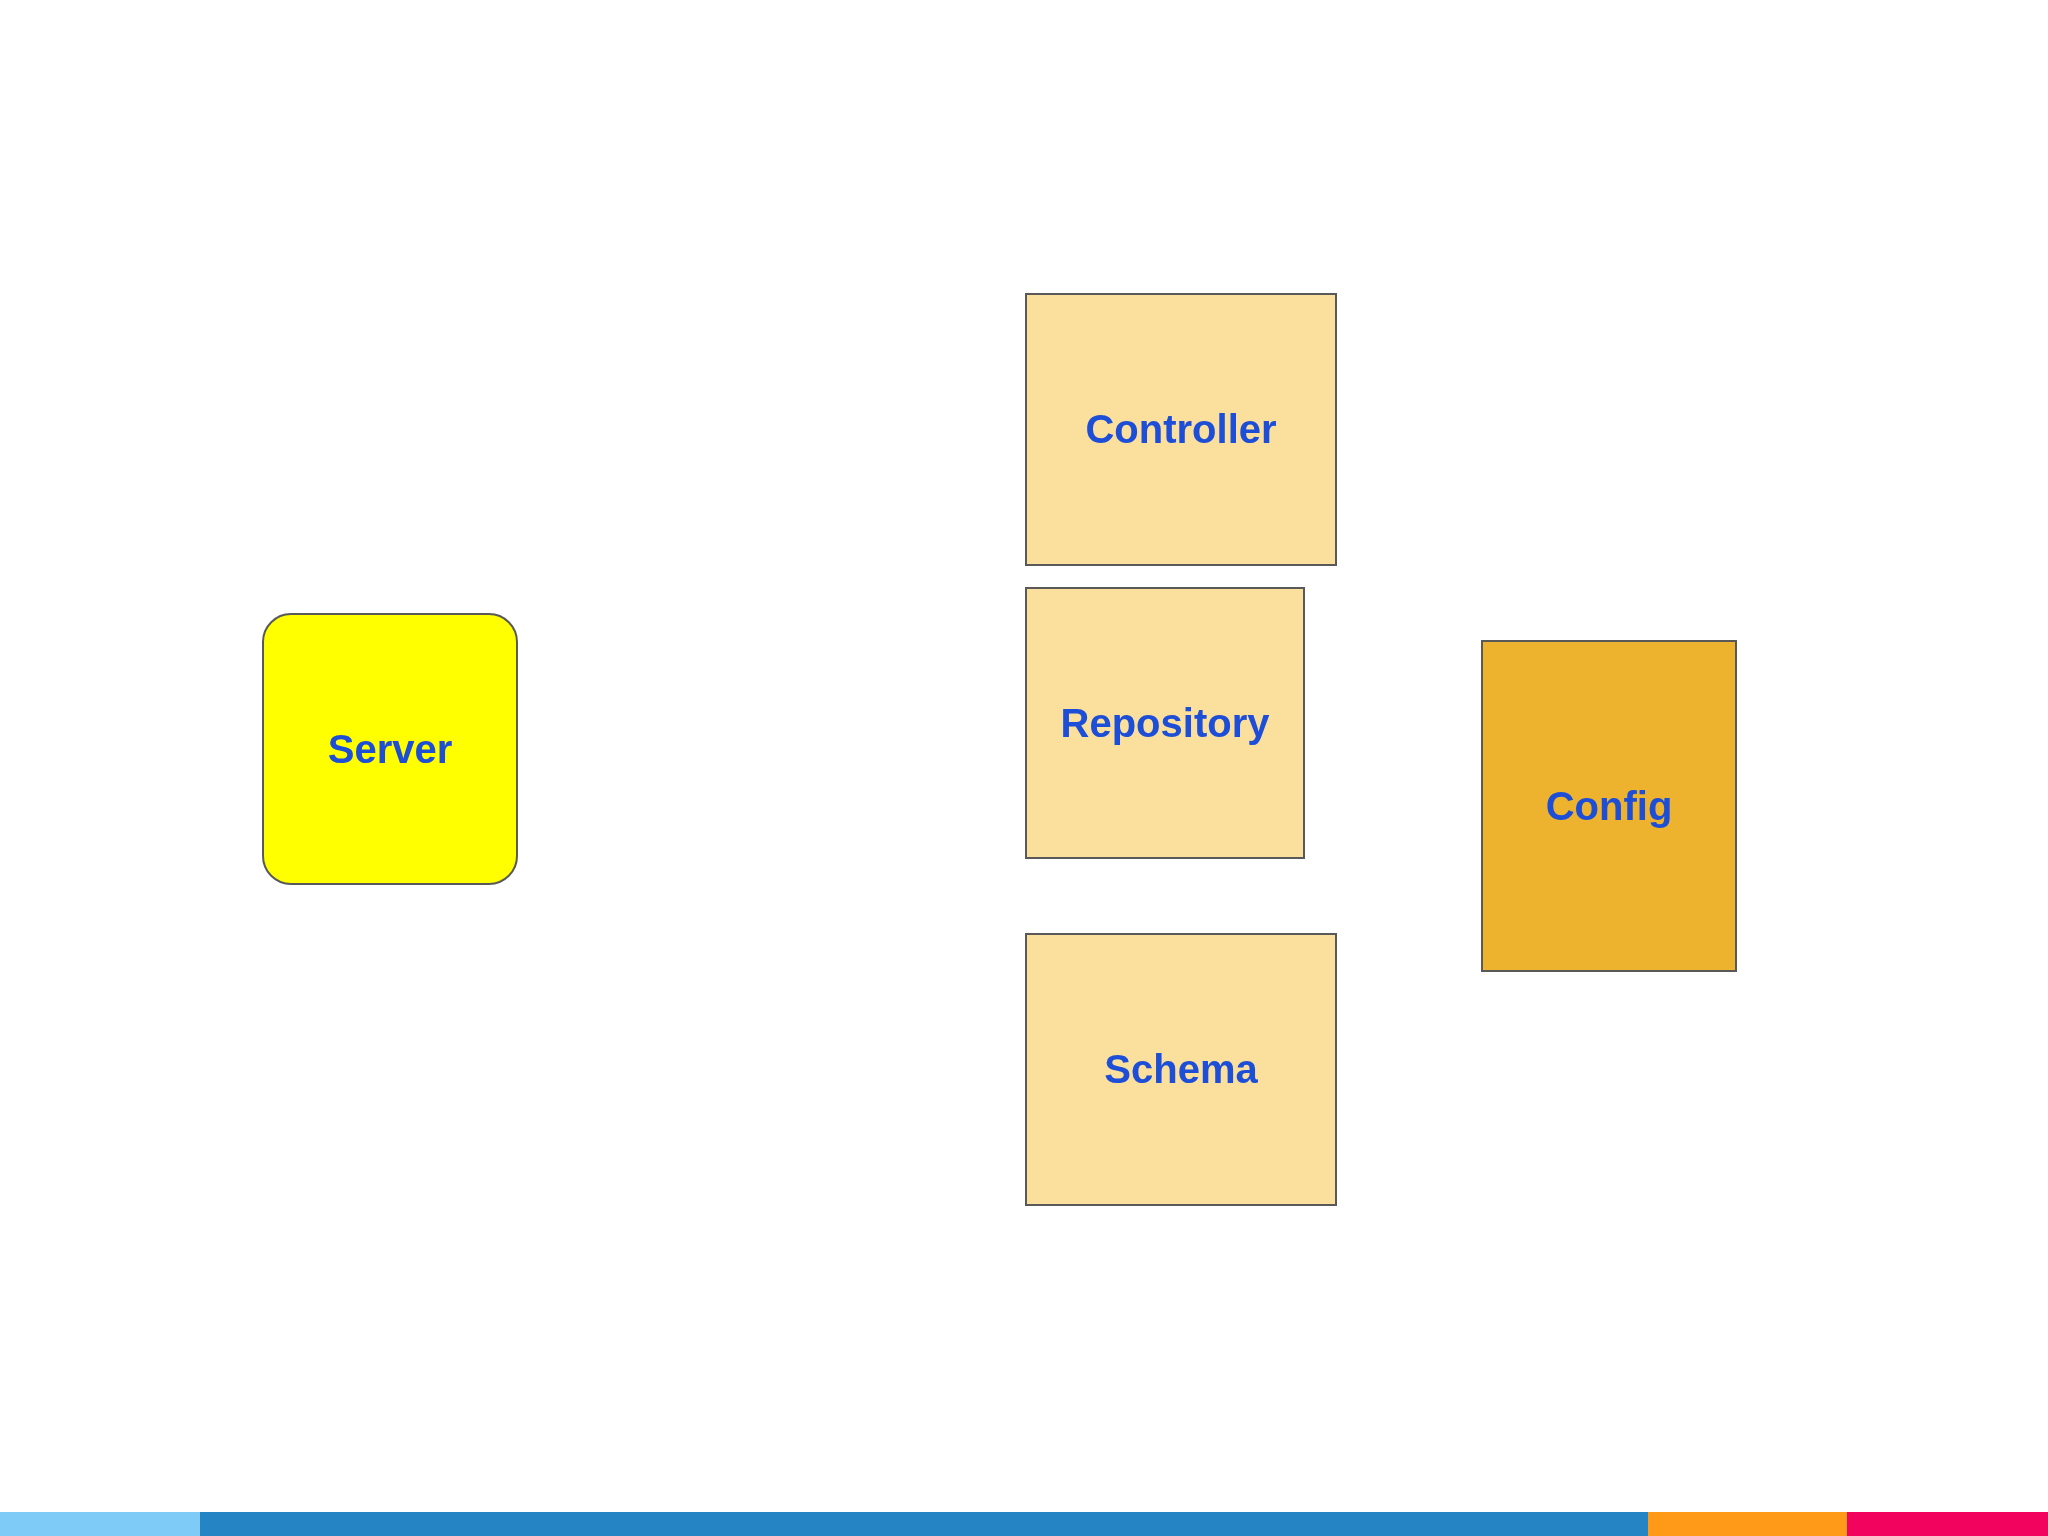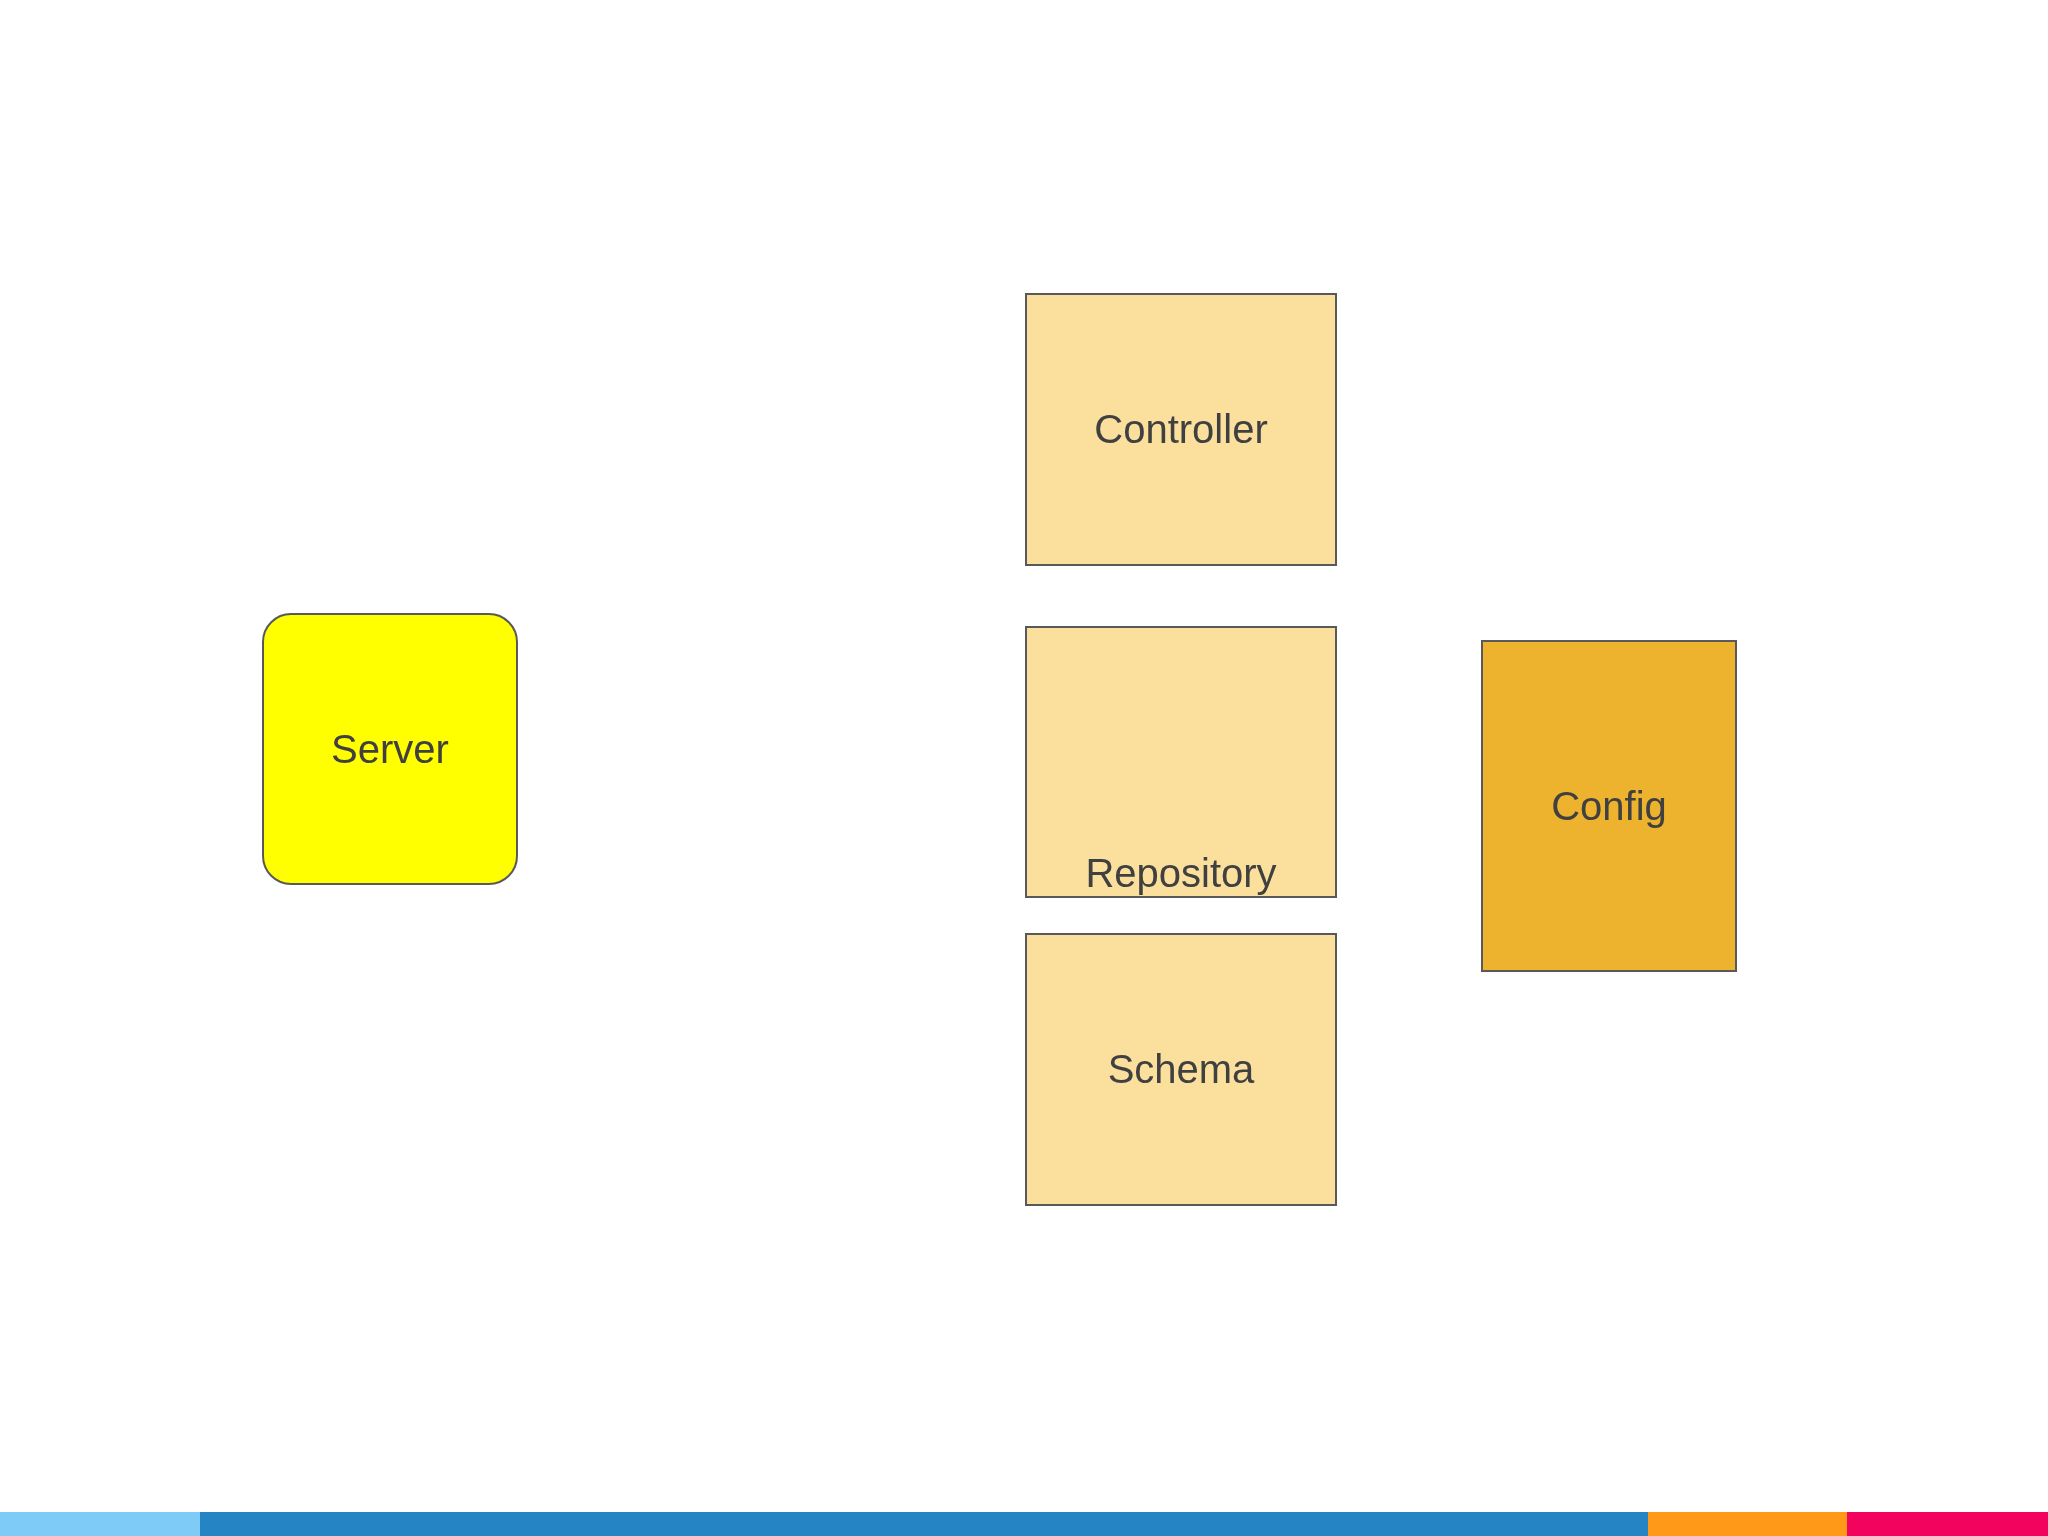--- a/index.html
+++ b/index.html
@@ -17,30 +17,30 @@
   }
   .node {
     position: absolute;
     border: 2px solid #595959;
     box-sizing: border-box;
     display: flex;
     align-items: center;
     justify-content: center;
   }
   .node .label {
-    font-weight: normal;
+    font-weight: bold;
     font-size: 40px;
-    color: #404040;
+    color: #1d4ed8;
     letter-spacing: 0px;
   }
   
   .node-controller { left: 1025px; top: 293px;  width: 312px; height: 273px; }
   .node-server     { left: 262px;  top: 613px;  width: 256px; height: 272px; }
   .node-app        { left: 628px;  top: 614px;  width: 253px; height: 272px; }
-  .node-repository { left: 1025px; top: 626px;  width: 312px; height: 272px; align-items: flex-end; }
+  .node-repository { left: 1025px; top: 587px;  width: 280px; height: 272px; }
   .node-config     { left: 1481px; top: 631px;  width: 256px; height: 332px; margin-top: 9px; }
   .node-schema     { left: 1025px; top: 933px;  width: 312px; height: 273px; }
 
   .footer-bar {
     position: absolute;
     left: 0;
     bottom: 0;
     width: 2048px;
     height: 24px;
     display: flex;

